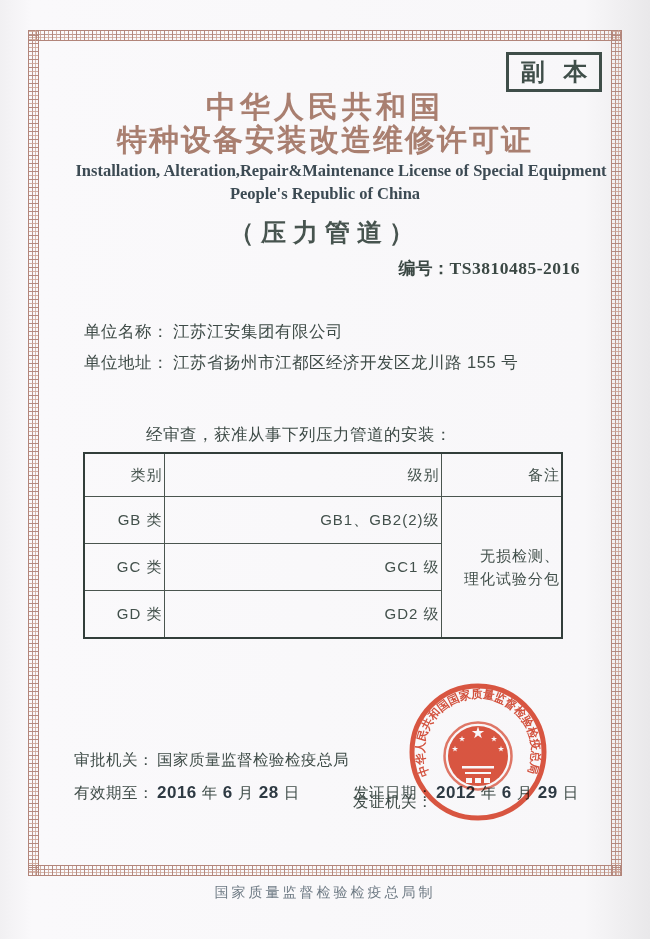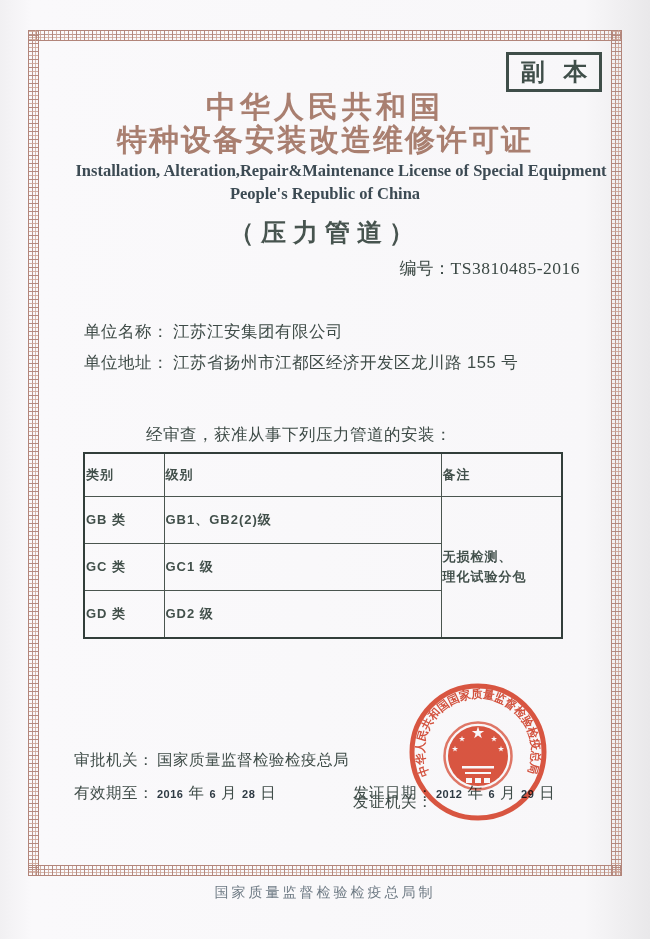--- a/index.html
+++ b/index.html
@@ -65,49 +65,49 @@
   .t1{position:absolute;top:87px;left:0;width:100%;text-align:center;
       font-size:30px;font-weight:bold;color:var(--title);letter-spacing:4px;}
   .t2{position:absolute;top:120px;left:0;width:100%;text-align:center;
       font-size:30px;font-weight:bold;color:var(--title);letter-spacing:2px;}
   .en1{position:absolute;top:161px;left:16px;width:100%;text-align:center;
       font-family:"Liberation Serif", serif;font-weight:bold;font-size:16.5px;color:var(--en);}
   .en2{position:absolute;top:184px;left:0;width:100%;text-align:center;
       font-family:"Liberation Serif", serif;font-weight:bold;font-size:16.5px;color:var(--en);}
   .scope{position:absolute;top:216px;left:0;width:100%;text-align:center;
       font-size:25px;font-weight:bold;color:#47544f;letter-spacing:7px;}
-  .license{position:absolute;top:257px;right:70px;font-size:17px;color:#3b4844;}
+  .license{position:absolute;top:257px;right:70px;font-size:17px;color:#3b4844;font-weight:bold;}
   .license .num-serif{font-family:"Liberation Serif", serif;font-size:17.5px;letter-spacing:.5px;}
 
   
   .info-line{position:absolute;left:84px;font-size:16.5px;color:var(--ink);letter-spacing:.5px;}
   .info-line .val{margin-left:4px;}
   .name-line{top:321px;text-align:right;}
   .addr-line{top:352px;}
   .statement{position:absolute;left:110px;top:424px;font-size:16.5px;color:var(--ink);letter-spacing:.5px;margin-left:36px;}
 
   
   table.grades{
     position:absolute;left:83px;top:452px;width:478px;
     border-collapse:collapse;table-layout:fixed;
     border:2px solid var(--ink-dark);
   }
   table.grades th, table.grades td{
     border:1px solid #4a554f;
-    font-size:13px;color:#42504b;text-align:left;
-    font-weight:bold;letter-spacing:1px;
+    font-size:15px;color:#42504b;text-align:right;
+    font-weight:normal;letter-spacing:1px;
   }
   table.grades th{height:40px;}
   table.grades td{height:44px;}
   td.remark-cell{text-align:left;line-height:1.55;letter-spacing:1px;}
 
   
   .iss{position:absolute;font-size:15.5px;color:#3f4c48;letter-spacing:.5px;white-space:nowrap;}
   .iss .val{margin-left:3px;}
-  .iss .num{font-weight:bold;font-size:11px;color:#2e3a43;letter-spacing:.5px;margin:18px 3px;}
+  .iss .num{font-weight:bold;font-size:17px;color:#2e3a43;letter-spacing:.5px;margin:18px 3px;}
   .iss .unit{margin:0 2px;}
   .r1l{left:74px;top:750px;}
   .r1r{left:353px;top:792px;}
   .r2l{left:74px;top:783px;}
   .r2r{left:353px;top:783px;}
 
   
   .seal{
     position:absolute;left:408px;top:682px;width:140px;height:140px;
     mix-blend-mode:multiply;opacity:.92;

